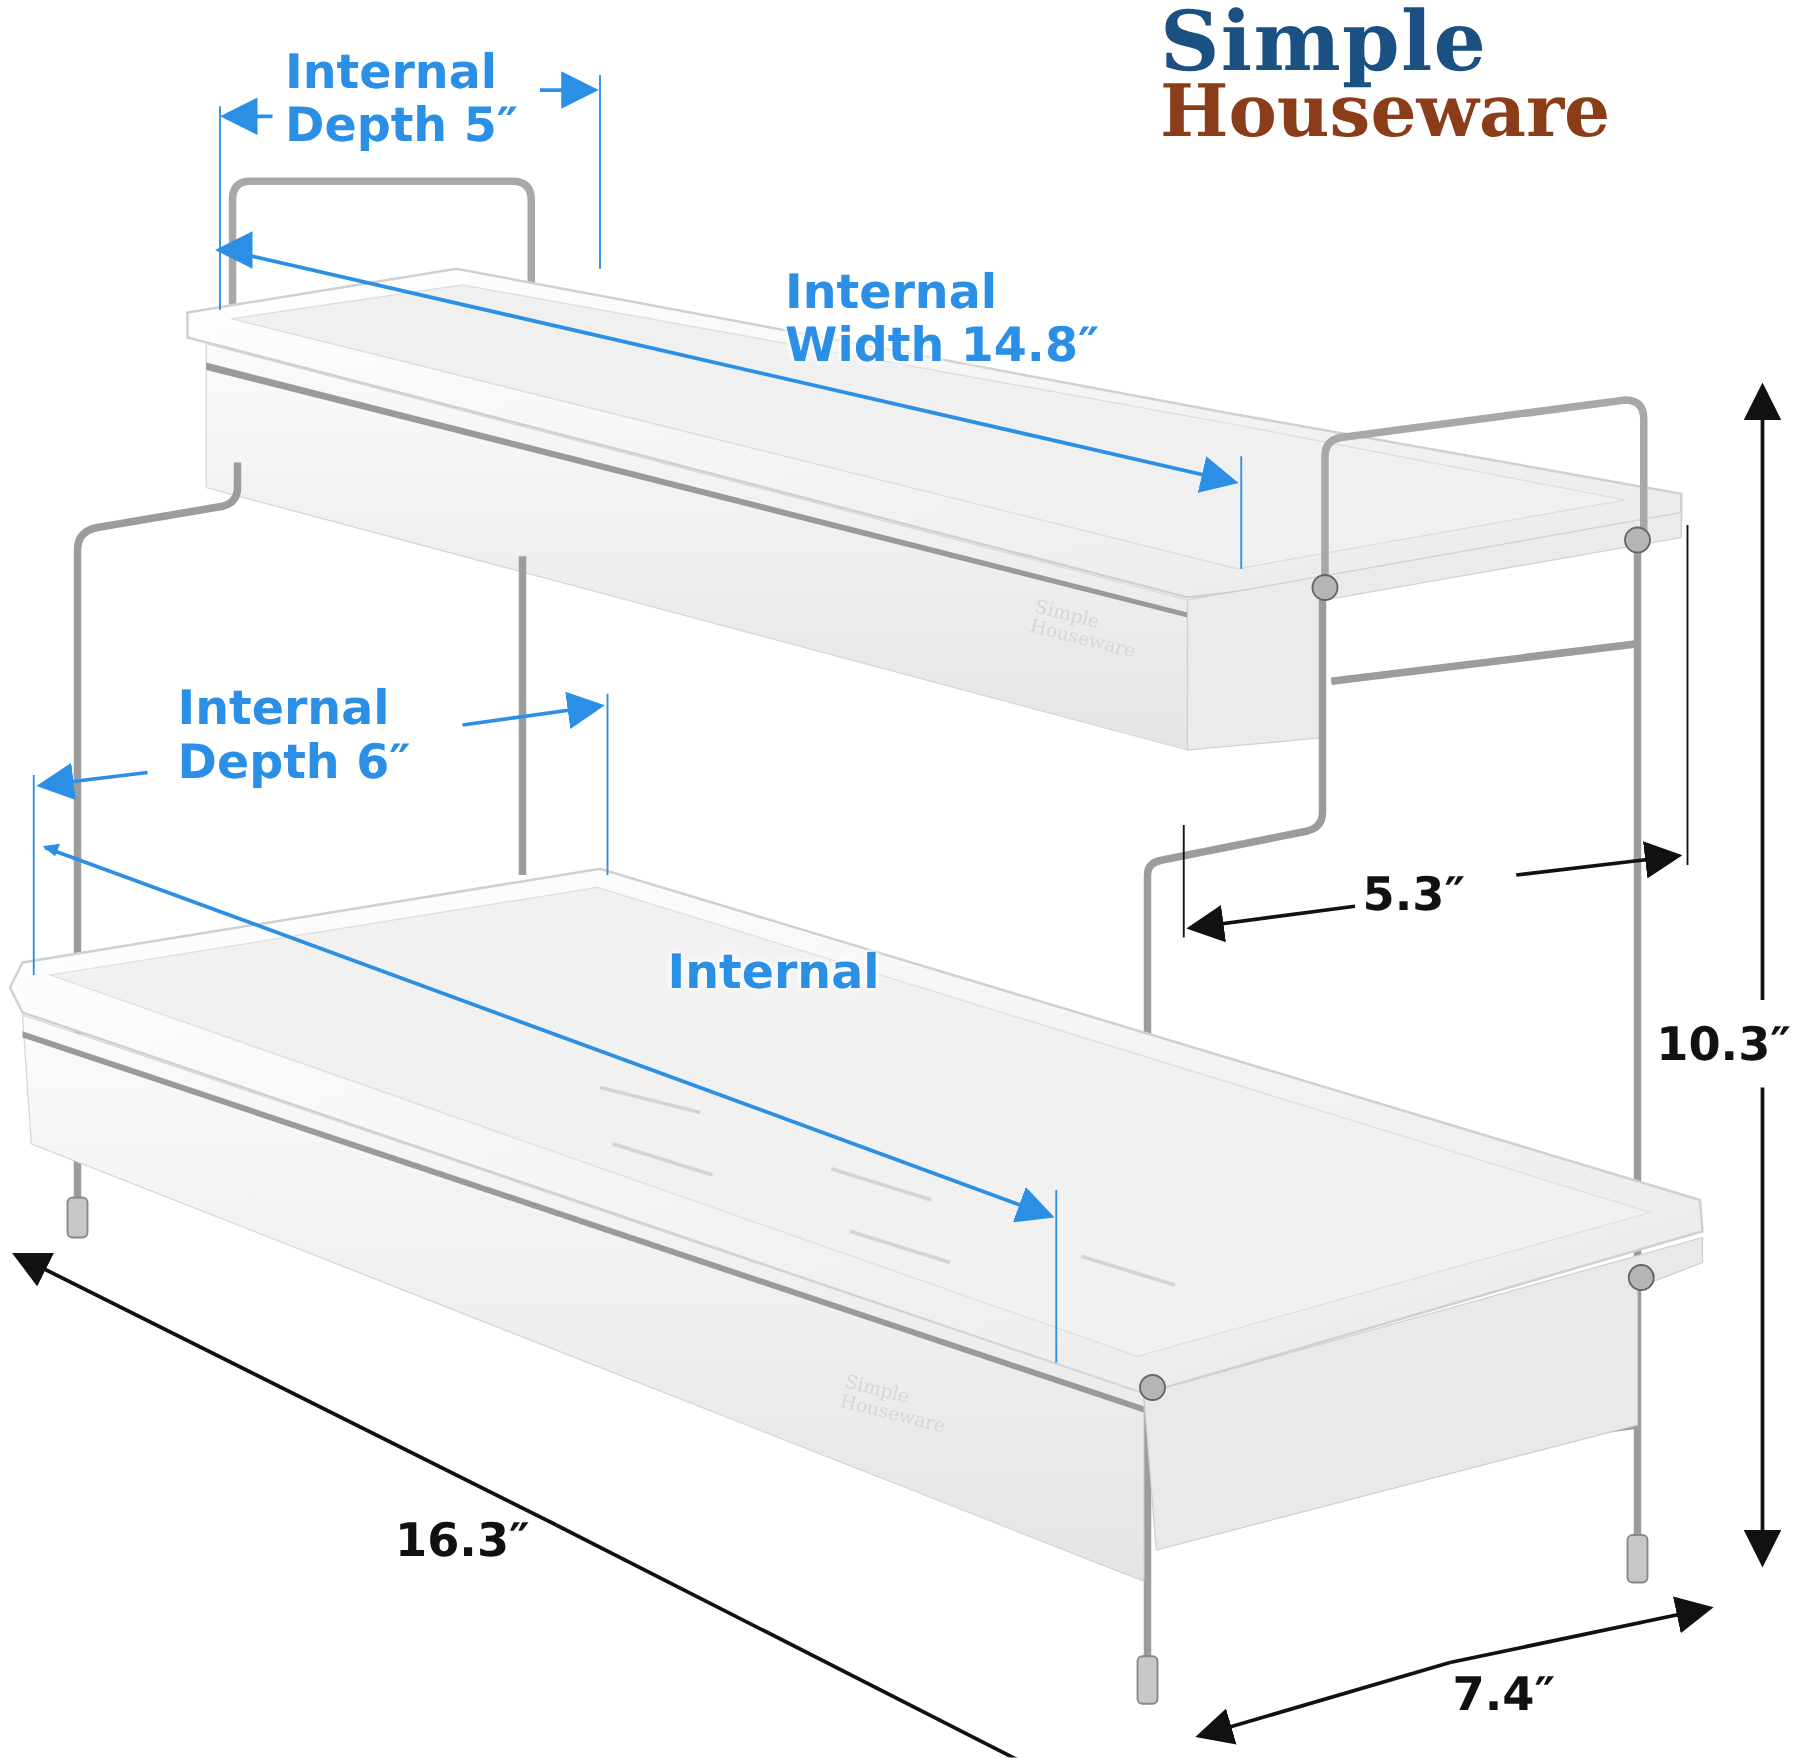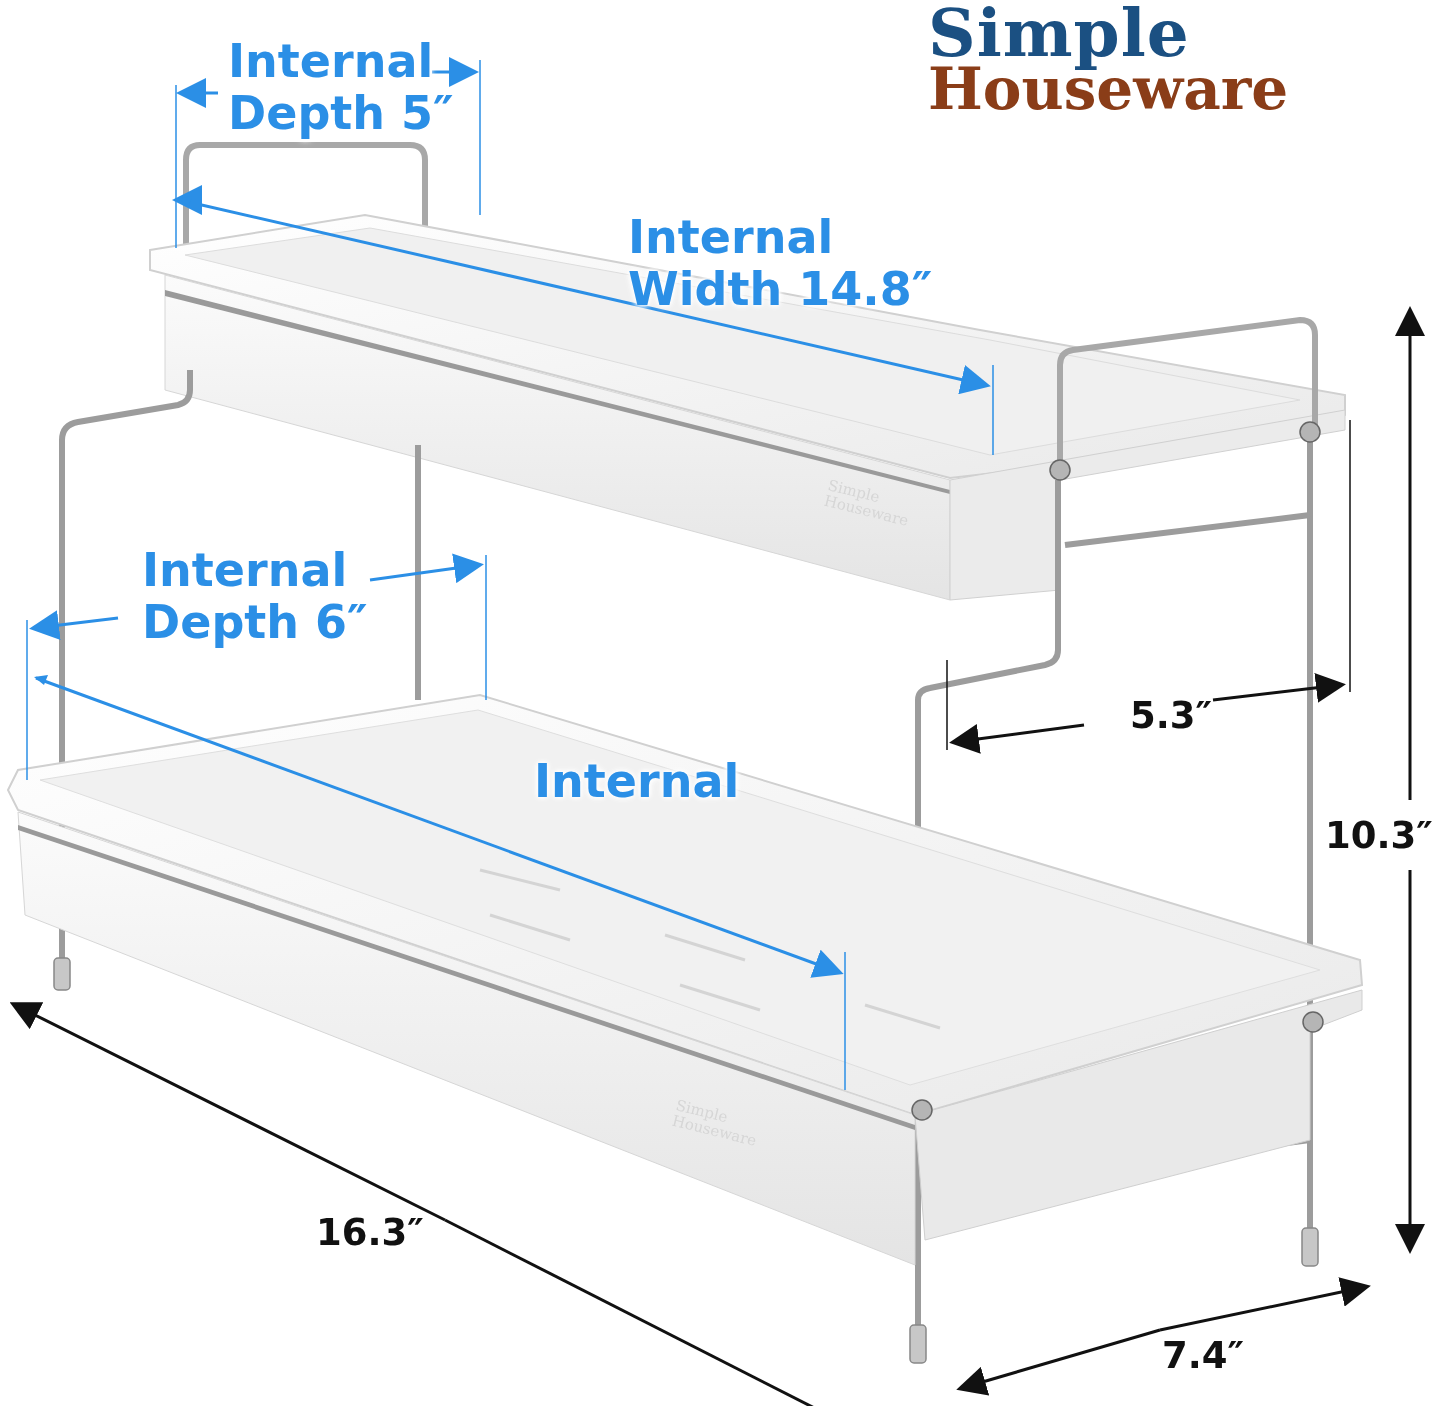--- a/index.html
+++ b/index.html
@@ -7,21 +7,21 @@
          font-family: "DejaVu Sans", sans-serif; }
   #stage { position: absolute; left: 0; top: 0; width: 1445px; height: 1406px; }
   svg { position: absolute; left: 0; top: 0; }
   .logo { position: absolute; left: 928px; top: 0; width: 490px; line-height: 1; }
   .logo .l1 { font-family: "DejaVu Serif", serif; font-weight: bold; font-size: 66px;
               letter-spacing: 1px; }
   .logo .l2 { font-family: "DejaVu Serif", serif; font-weight: bold; font-size: 58px;
               letter-spacing: 0px; margin-top: -6px; }
   .lbl { position: absolute; font-family: "DejaVu Sans", sans-serif; font-weight: bold;
          line-height: 1.12; white-space: nowrap; }
-  .blue { color: #2b8fe6; font-size: 46px;
+  .blue { color: #2b8fe6; font-size: 38px;
           text-shadow: 0 0 4px #fff, 0 0 6px #fff, 0 0 8px #fff; }
   .black { color: #111; font-size: 37px; }
   .emboss { position: absolute; font-family: "DejaVu Serif", serif; font-size: 15px;
             color: #d6d6d6; line-height: 1.05; transform: rotate(14deg); transform-origin: left top; }
 </style>
 </head>
 <body>
 
 <div id="stage">
 
@@ -170,17 +170,17 @@
     <div>Width 14.8″</div>
   </div>
   <div class="lbl blue" style="left:142px; top:545px;">
     <div>Internal</div>
     <div>Depth 6″</div>
   </div>
   <div class="lbl blue" style="left:534px; top:756px;">
     <div>Internal</div>
   </div>
 
-  <div class="lbl black" style="left:1090px; top:695px;margin-left:40px;">5.3″</div>
+  <div class="lbl black" style="left:1090px; top:695px;">5.3″</div>
   <div class="lbl black" style="left:1325px; top:815px;">10.3″</div>
   <div class="lbl black" style="left:316px; top:1212px;">16.3″</div>
   <div class="lbl black" style="left:1162px; top:1335px;text-align:right;">7.4″</div>
 </div>
 
 </body></html>

